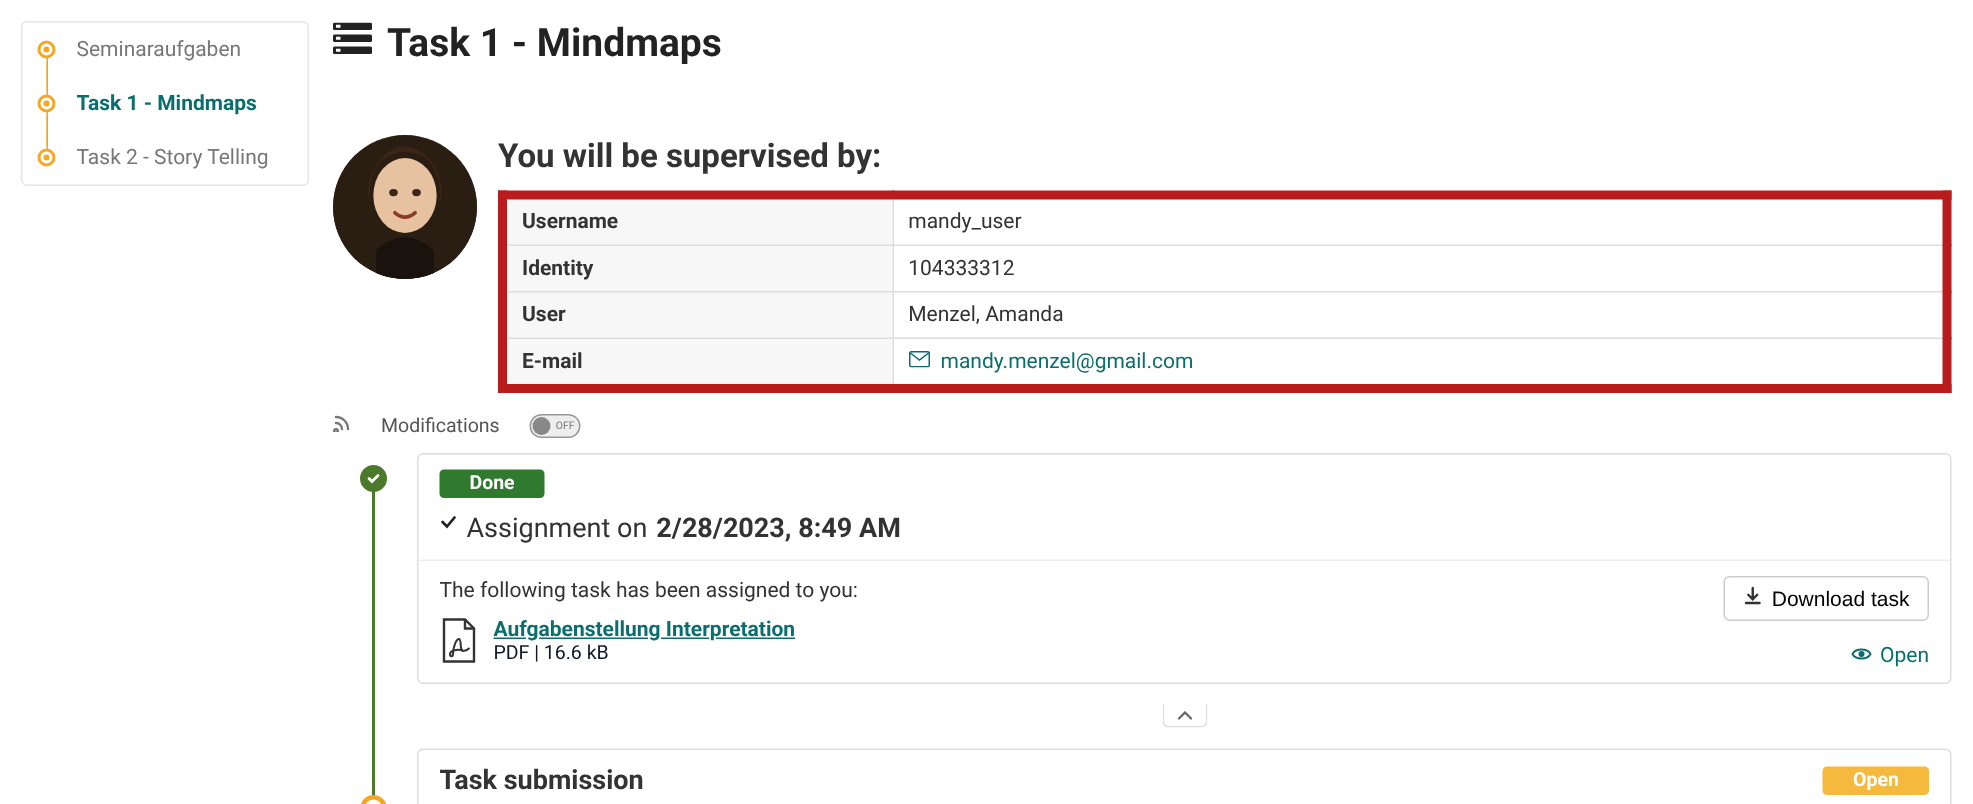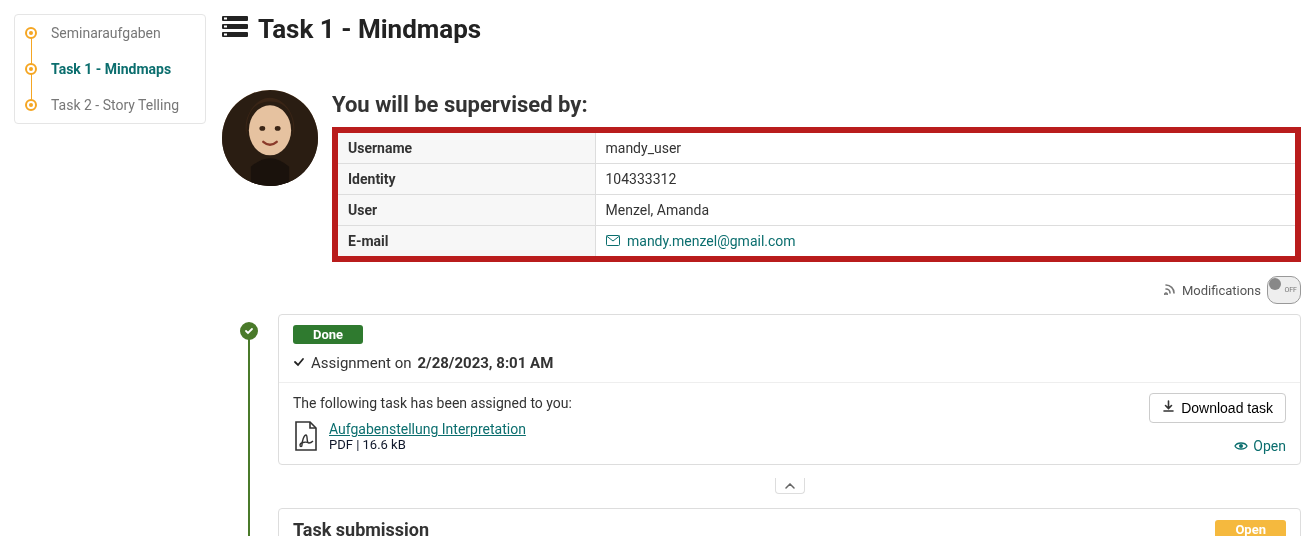--- a/index.html
+++ b/index.html
@@ -110,29 +110,29 @@
   table.info th {
     background: #f7f7f7;
     font-weight: 700;
     width: 260px;
   }
   .email-link { color: #0b6e6e; text-decoration: none; }
   .mail-icon { color:#0b6e6e; margin-right:4px; }
 
   .mods-row {
     display: flex;
-    justify-content: flex-end;
-    align-items: center;
-    gap: 6px;
+    justify-content: flex-start;
+    align-items: center;
+    gap: 20px;
     margin: 14px 0 10px 0;
     color: #555;
     font-size: 13px;
   }
   .switch {
-    width: 34px; height: 28px;
+    width: 34px; height: 16px;
     border: 1px solid #999;
     border-radius: 10px;
     background: #eee;
     position: relative;
     display: inline-flex;
     align-items: center;
     font-size: 7px;
     color: #777;
     padding-right: 3px;
     justify-content: flex-end;
@@ -211,23 +211,23 @@
     font-size: 13px;
     font-weight: 700;
     color: #fff;
     padding: 2px 20px;
     border-radius: 3px;
   }
   .badge.done { background: #2f7a2f; }
   .badge.open { background: #f5b93e; }
   .card-sub {
     padding: 0 14px 10px 14px;
-    font-size: 15px;
-    display: flex;
-    align-items: center;
+    font-size: 18px;
+    display: flex;
+    align-items: flex-start;
     gap: 6px;
   }
   .card-sub .check { font-size: 12px; }
   .card-body {
     border-top: 1px solid #eee;
     padding: 12px 14px;
     position: relative;
   }
   .dl-btn {
     position: absolute;
@@ -241,21 +241,21 @@
     display: inline-flex;
     gap: 6px;
   }
   .body-text { margin-bottom: 10px; }
   .file-row {
     display: flex;
     align-items: flex-start;
     gap: 10px;
   }
   .file-icon { width: 26px; height: 30px; flex-shrink:0; }
-  .file-name { color: #0b6e6e; font-weight: 400; margin-top: 12px; }
+  .file-name { color: #0b6e6e; font-weight: 700; margin-top: 12px; }
   .file-meta { color: #0f172a; font-size: 13px; }
   .open-link {
     position: absolute;
     right: 14px; bottom: 10px;
     color: #0b6e6e;
     font-size: 14px;
     display: inline-flex;
     align-items: center;
     gap: 5px;
     cursor: pointer;
@@ -386,21 +386,21 @@
         <div class="card-head">
           <div class="badge done">Done</div>
         </div>
         <div class="card-sub">
           <span class="check">
             <svg width="12" height="12" viewBox="0 0 12 12">
                 <path d="M2 6 L5 9 L10 3" stroke="#222" stroke-width="1.8" fill="none" stroke-linecap="round"></path>
               </svg>
           </span>
           <span>Assignment on </span>
-          <b>2/28/2023, 8:01 AM</b>
+          <b>2/28/2023, 8:49 AM</b>
         </div>
         <div class="card-body">
           <button class="dl-btn">
             <span>
               <svg width="13" height="13" viewBox="0 0 13 13">
                   <path d="M6.5 1 V8 M3.5 5.5 L6.5 8.5 L9.5 5.5 M2 11 H11" stroke="#333" stroke-width="1.6" fill="none" stroke-linecap="round"></path>
                 </svg>
             </span>
             <span>Download task</span>
           </button>

